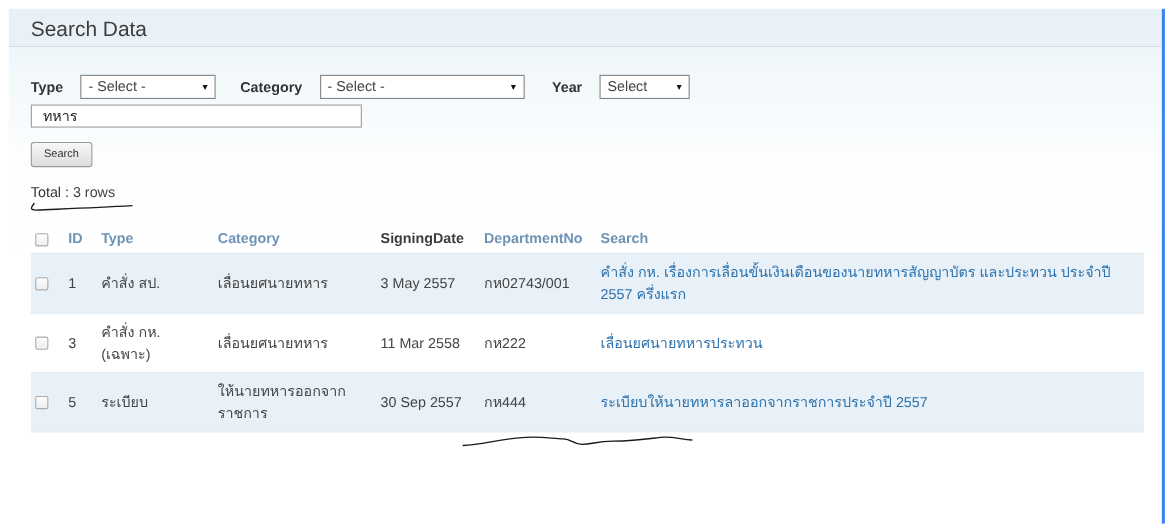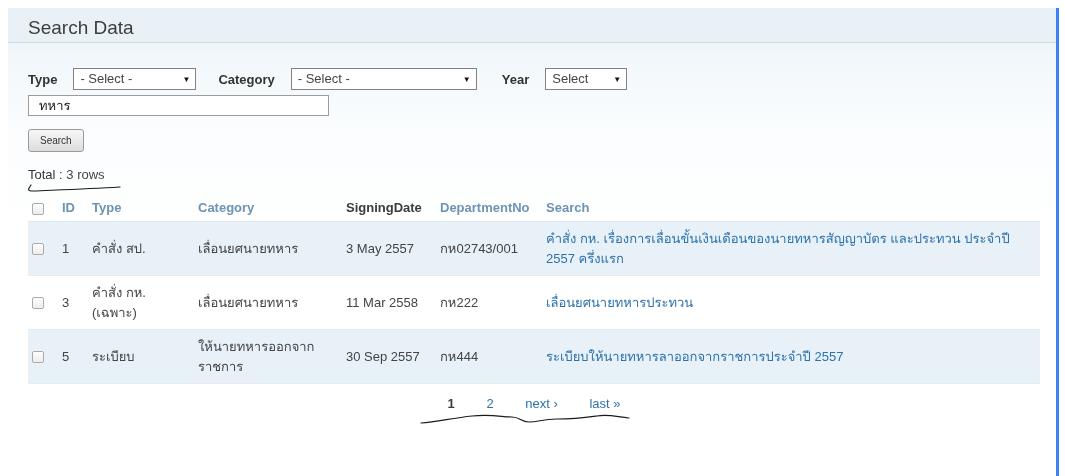--- a/index.html
+++ b/index.html
@@ -51,21 +51,21 @@
     font-size: 10px; color: #333; cursor: pointer;
     font-family: "Liberation Sans", "DejaVu Sans", sans-serif;
   }
 
   
   .total-line { margin-top: 15px; color: #444; }
   .total-line .tl { font-weight: normal; color: #333; }
   .squiggle1 { display: block; margin-top: 1px; margin-left: -2px; }
 
   
-  table { width: 1012px; border-collapse: collapse; margin-top: 0; font-size: 13px; }
+  table { width: 1012px; border-collapse: collapse; margin-top: 9px; font-size: 13px; }
   thead th {
     text-align: left; font-weight: bold; color: #6d93b5;
     padding: 6px 8px 6px 4px; border-bottom: 1px solid #dbe8f0;
   }
   thead th.dark { color: #3c3c3c; }
   tbody td {
     padding: 7px 8px 7px 4px; vertical-align: middle; color: #444;
     border-bottom: 1px solid #e2edf3; line-height: 1.5;
   }
   tr.stripe td { background: #e8f1f7; }
@@ -169,24 +169,18 @@
           <td>5</td>
           <td>ระเบียบ</td>
           <td>ให้นายทหารออกจากราชการ</td>
           <td>30 Sep 2557</td>
           <td>กห444</td>
           <td><a>ระเบียบให้นายทหารลาออกจากราชการประจำปี 2557</a></td>
         </tr>
       </tbody>
     </table>
 
-    <div class="pg">
-      <span class="current">1</span>
-      <a>2</a>
-      <a>next ›</a>
-      <a>last »</a>
-    </div>
     <svg class="squiggle2" width="230" height="16" viewBox="0 0 230 16">
       <path d="M4,12 C20,11 35,7 55,5 C75,3 85,6 95,6 C103,6 104,11 112,11 C122,11 125,8 140,8 C158,8 165,7 180,5 C192,3 200,6 212,7" fill="none" stroke="#1a1a1a" stroke-width="1.2" stroke-linecap="round"></path>
     </svg>
 
   </div>
 </div>
 
 </body></html>

